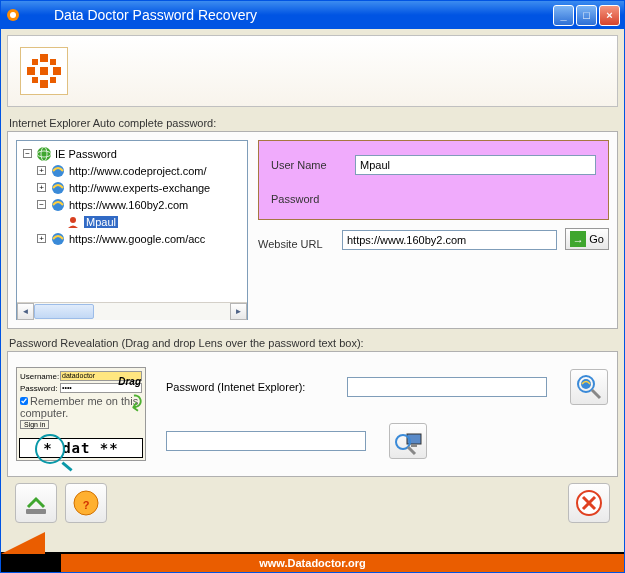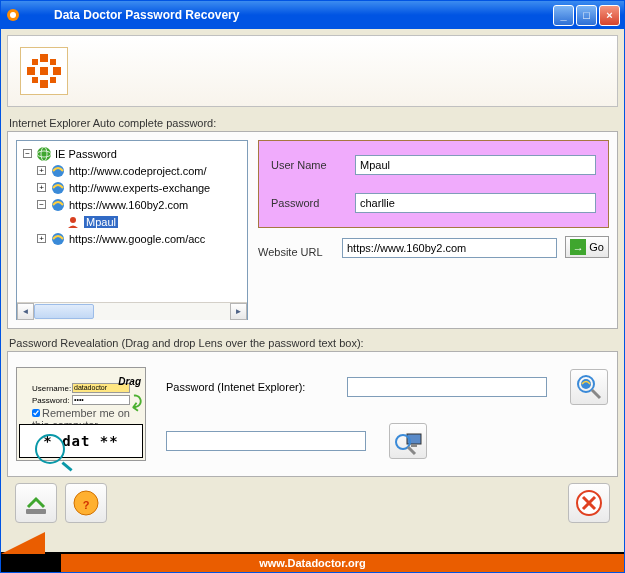--- a/index.html
+++ b/index.html
@@ -2,21 +2,21 @@
 <html><head>
 <meta charset="utf-8">
 <style>
 * { box-sizing: border-box; margin: 0; padding: 0; font-family: Tahoma, sans-serif; font-size: 11px; }
 body { background: #fff; width: 625px; height: 573px; overflow: hidden; }
 
 .window { width: 625px; height: 573px; border: 1px solid #0054e3; background: #ece9d8; display: flex; flex-direction: column; }
 
 .titlebar { height: 28px; background: linear-gradient(to bottom, #3c8cf0 0%, #0054e3 50%, #0054e3 100%); display: flex; align-items: center; padding: 0 4px; color: #fff; }
 .titlebar-icon { width: 16px; height: 16px; margin-right: 5px; }
-.titlebar-title { flex: 1; font-weight: bold; font-size: 12px; padding-left: 28px; }
+.titlebar-title { flex: 1; font-weight: normal; font-size: 14px; padding-left: 28px; }
 .win-btn { width: 21px; height: 21px; margin-left: 2px; border: 1px solid #fff; border-radius: 3px; display: flex; align-items: center; justify-content: center; font-weight: bold; font-size: 11px; color: #fff; cursor: pointer; }
 .win-min, .win-max { background: linear-gradient(to bottom, #7eb6f5, #2d6fd6); }
 .win-close { background: linear-gradient(to bottom, #f5957e, #d6442d); }
 
 .content { flex: 1; padding: 6px; display: flex; flex-direction: column; }
 
 .header-banner { height: 72px; background: linear-gradient(to bottom, #fff 0%, #f8f4ec 100%); border: 1px solid #c0c0c0; display: flex; align-items: center; padding: 0 12px; margin-bottom: 6px; }
 .logo-box { width: 48px; height: 48px; background: #fff; border: 1px solid #e0c080; display: flex; align-items: center; justify-content: center; }
 .banner-text { flex: 1; text-align: right; padding-right: 20px; }
 .banner-title { font-size: 22px; font-weight: bold; font-style: italic; color: #f07020; }
@@ -43,30 +43,30 @@
 .cred-box { background: #f0abfc; border: 1px solid #a67840; padding: 14px 12px; display: flex; flex-direction: column; gap: 18px; }
 .field-row { display: flex; align-items: center; gap: 8px; }
 .field-label { width: 76px; color: #333; }
 .field-input { flex: 1; height: 20px; border: 1px solid #7f9db9; background: #fff; padding: 0 4px; font-size: 11px; }
 .url-row { display: flex; align-items: flex-end; gap: 8px; }
 .go-btn { height: 22px; padding: 0 4px; display: flex; align-items: center; gap: 3px; border: 1px solid #999; background: linear-gradient(to bottom, #fefefe, #e8e8e8); cursor: pointer; }
 .go-icon { width: 16px; height: 16px; background: #3fa62e; display: flex; align-items: center; justify-content: center; color: #fff; font-weight: bold; }
 
 .reveal-group { display: flex; gap: 10px; height: 108px; align-items: center; }
 .lens-demo { width: 130px; height: 94px; border: 1px solid #999; background: #f7f5e8; position: relative; }
-.demo-form { padding: 15px; font-size: 8px; }
+.demo-form { padding: 3px; font-size: 8px; }
 .demo-row { display: flex; align-items: center; gap: 2px; margin-bottom: 2px; }
 .demo-label { width: 38px; font-size: 8px; }
 .demo-input { flex: 1; border: 1px solid #999; height: 10px; background: #fff; font-size: 7px; padding: 0 1px; }
 .demo-input.hl { background: #ffe680; }
 .demo-check { font-size: 7px; color: #555; }
 .demo-btn { border: 1px solid #888; padding: 0 3px; font-size: 7px; margin-top: 1px; display: inline-block; }
 .drag-text { position: absolute; top: 8px; right: 4px; font-weight: bold; font-style: italic; font-size: 10px; color: #000; }
 .demo-arrow { position: absolute; top: 22px; right: 2px; font-size: 22px; color: #4cb030; transform: rotate(80deg); }
-.demo-bottom { position: absolute; bottom: 2px; left: 2px; right: 2px; border: 1px solid #000; background: #fff; font-family: monospace; font-size: 14px; font-weight: bold; letter-spacing: 1px; padding: 8px 2px; text-align: center; }
+.demo-bottom { position: absolute; bottom: 2px; left: 2px; right: 2px; border: 1px solid #000; background: #fff; font-family: monospace; font-size: 14px; font-weight: bold; letter-spacing: 1px; padding: 1px 2px; text-align: center; }
 .lens-circle { position: absolute; bottom: -4px; left: 18px; width: 30px; height: 30px; border: 2px solid #0a98a8; border-radius: 50%; }
 .lens-handle { position: absolute; bottom: -8px; left: 44px; width: 12px; height: 3px; background: #0a98a8; transform: rotate(40deg); }
 
 .reveal-fields { flex: 1; display: flex; flex-direction: column; gap: 18px; padding-left: 10px; }
 .reveal-row { display: flex; align-items: center; gap: 23px; }
 .reveal-label { width: 158px; }
 .reveal-input { width: 200px; height: 20px; border: 1px solid #7f9db9; background: #fff; }
 .lens-btn { width: 38px; height: 36px; border: 1px solid #bbb; background: linear-gradient(to bottom, #fefefe, #eaeaea); border-radius: 3px; display: flex; align-items: center; justify-content: center; cursor: pointer; position: relative; }
 
 .bottom-bar { display: flex; align-items: center; padding: 6px 8px; gap: 8px; }
@@ -194,21 +194,20 @@
         </div>
 
         <div class="details-panel">
           <div class="cred-box">
             <div class="field-row">
               <span class="field-label">User Name</span>
               <input class="field-input" value="Mpaul" style="">
             </div>
             <div class="field-row">
               <span class="field-label">Password</span>
-              <input class="field-input" value="charllie" style="">
             </div>
           </div>
           <div class="url-row">
             <span class="field-label">Website URL</span>
             <input class="field-input" value="https://www.160by2.com" style="">
             <div class="go-btn">
               <span class="go-icon">→</span>
               <span>Go</span>
             </div>
           </div>

